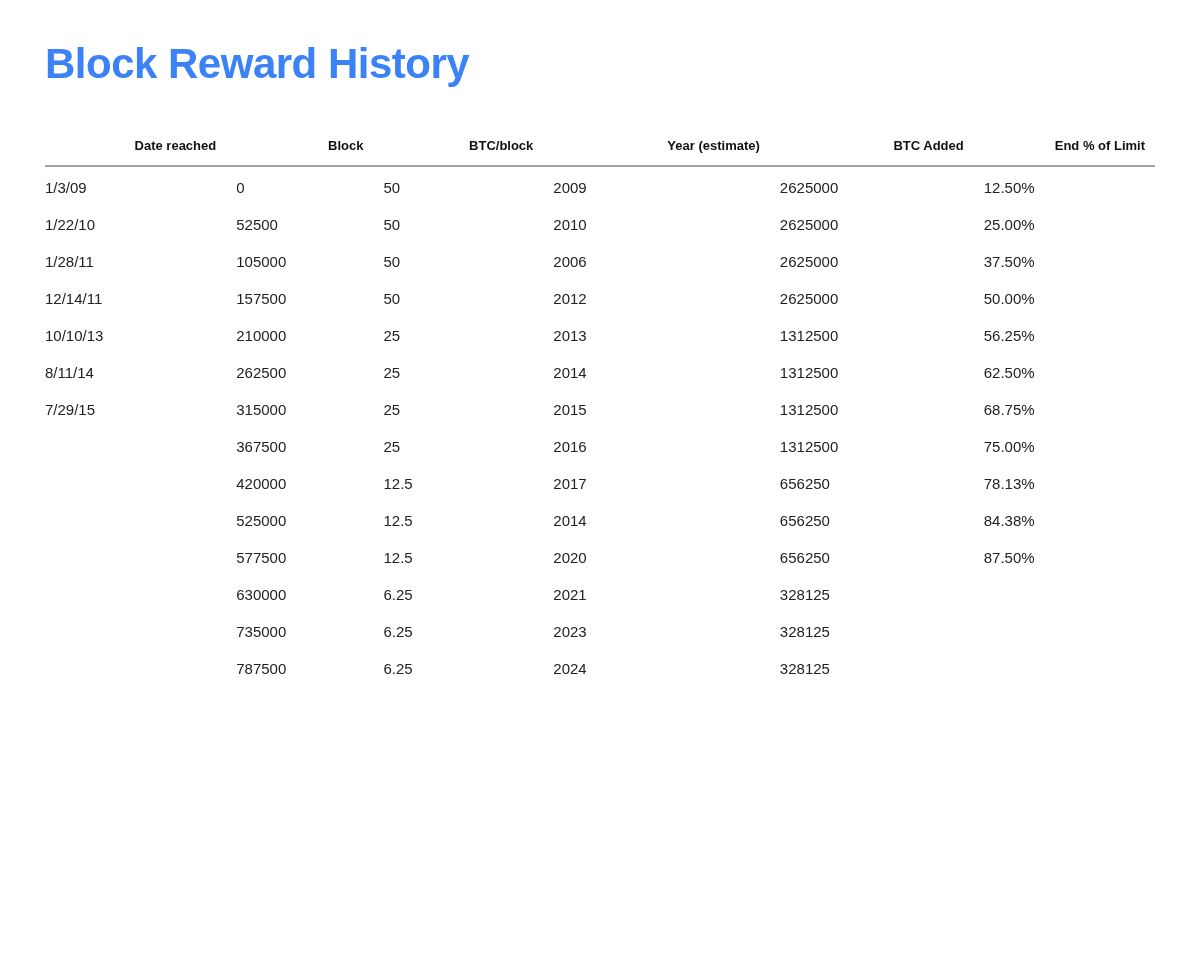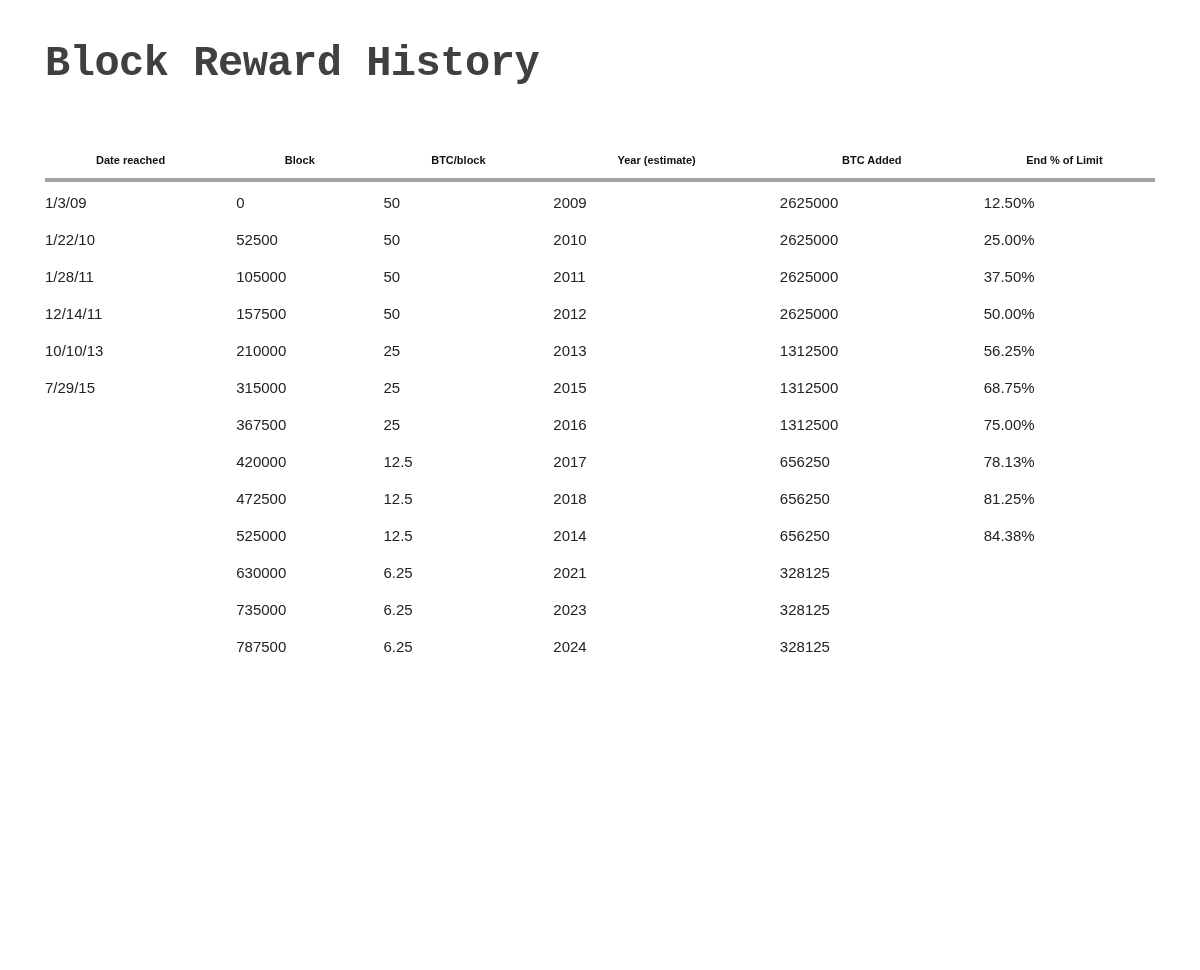--- a/index.html
+++ b/index.html
@@ -13,42 +13,41 @@
       font-family: -apple-system, BlinkMacSystemFont, 'Segoe UI', Arial, sans-serif;
       color: #1a1a1a;
       width: 1200px;
       min-height: 970px;
       padding: 40px 45px;
     }
 
     .page-title {
       font-size: 42px;
       font-weight: 800;
-      color: #404040;
-      margin-bottom: 56px;
+      color: #3b82f6;
+      margin-bottom: 40px;
       letter-spacing: -0.5px;
-      font-family: Liberation Mono, monospace;
     }
 
     .table-container {
       width: 100%;
     }
 
     table {
       width: 100%;
       border-collapse: collapse;
     }
 
     thead tr th {
-      font-size: 11px;
+      font-size: 13px;
       font-weight: 700;
       color: #111111;
-      text-align: center;
+      text-align: right;
       padding: 10px 10px 12px 10px;
-      border-bottom: 4px solid #a3a3a3;
+      border-bottom: 2px solid #a3a3a3;
     }
 
     thead tr th:first-child {
       padding-left: 0;
     }
 
     tbody tr td {
       font-size: 15px;
       color: #222222;
       padding: 10px 10px;
@@ -101,39 +100,47 @@
           <td class="col-block">52500</td>
           <td class="col-btcblock">50</td>
           <td class="col-year">2010</td>
           <td class="col-btcadded">2625000</td>
           <td class="col-endlimit">25.00%</td>
         </tr>
         <tr>
           <td class="col-date">1/28/11</td>
           <td class="col-block">105000</td>
           <td class="col-btcblock">50</td>
-          <td class="col-year">2011</td>
+          <td class="col-year">2006</td>
           <td class="col-btcadded">2625000</td>
           <td class="col-endlimit">37.50%</td>
         </tr>
         <tr>
           <td class="col-date">12/14/11</td>
           <td class="col-block">157500</td>
           <td class="col-btcblock">50</td>
           <td class="col-year">2012</td>
           <td class="col-btcadded">2625000</td>
           <td class="col-endlimit">50.00%</td>
         </tr>
         <tr>
           <td class="col-date">10/10/13</td>
           <td class="col-block">210000</td>
           <td class="col-btcblock">25</td>
           <td class="col-year">2013</td>
           <td class="col-btcadded">1312500</td>
           <td class="col-endlimit">56.25%</td>
+        </tr>
+        <tr>
+          <td class="col-date">8/11/14</td>
+          <td class="col-block">262500</td>
+          <td class="col-btcblock">25</td>
+          <td class="col-year">2014</td>
+          <td class="col-btcadded">1312500</td>
+          <td class="col-endlimit">62.50%</td>
         </tr>
         <tr>
           <td class="col-date">7/29/15</td>
           <td class="col-block">315000</td>
           <td class="col-btcblock">25</td>
           <td class="col-year">2015</td>
           <td class="col-btcadded">1312500</td>
           <td class="col-endlimit">68.75%</td>
         </tr>
         <tr>
@@ -147,36 +154,36 @@
         <tr>
           <td class="col-date"></td>
           <td class="col-block">420000</td>
           <td class="col-btcblock">12.5</td>
           <td class="col-year">2017</td>
           <td class="col-btcadded">656250</td>
           <td class="col-endlimit">78.13%</td>
         </tr>
         <tr>
           <td class="col-date"></td>
-          <td class="col-block">472500</td>
-          <td class="col-btcblock">12.5</td>
-          <td class="col-year">2018</td>
-          <td class="col-btcadded">656250</td>
-          <td class="col-endlimit">81.25%</td>
-        </tr>
-        <tr>
-          <td class="col-date"></td>
           <td class="col-block">525000</td>
           <td class="col-btcblock">12.5</td>
           <td class="col-year">2014</td>
           <td class="col-btcadded">656250</td>
           <td class="col-endlimit">84.38%</td>
         </tr>
         <tr>
           <td class="col-date"></td>
+          <td class="col-block">577500</td>
+          <td class="col-btcblock">12.5</td>
+          <td class="col-year">2020</td>
+          <td class="col-btcadded">656250</td>
+          <td class="col-endlimit">87.50%</td>
+        </tr>
+        <tr>
+          <td class="col-date"></td>
           <td class="col-block">630000</td>
           <td class="col-btcblock">6.25</td>
           <td class="col-year">2021</td>
           <td class="col-btcadded">328125</td>
           <td class="col-endlimit"></td>
         </tr>
         <tr>
           <td class="col-date"></td>
           <td class="col-block">735000</td>
           <td class="col-btcblock">6.25</td>

